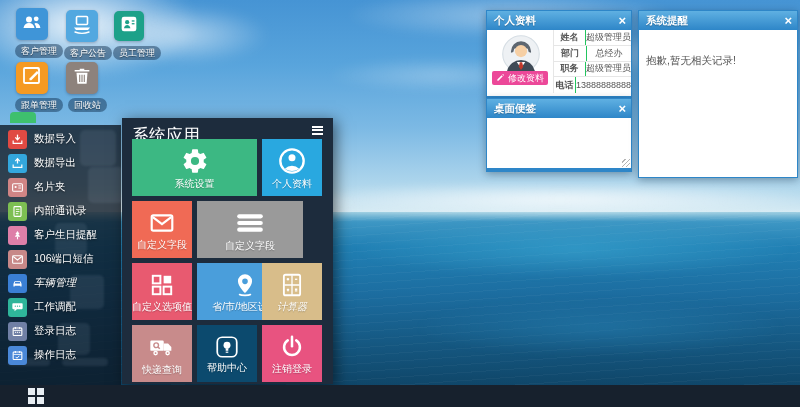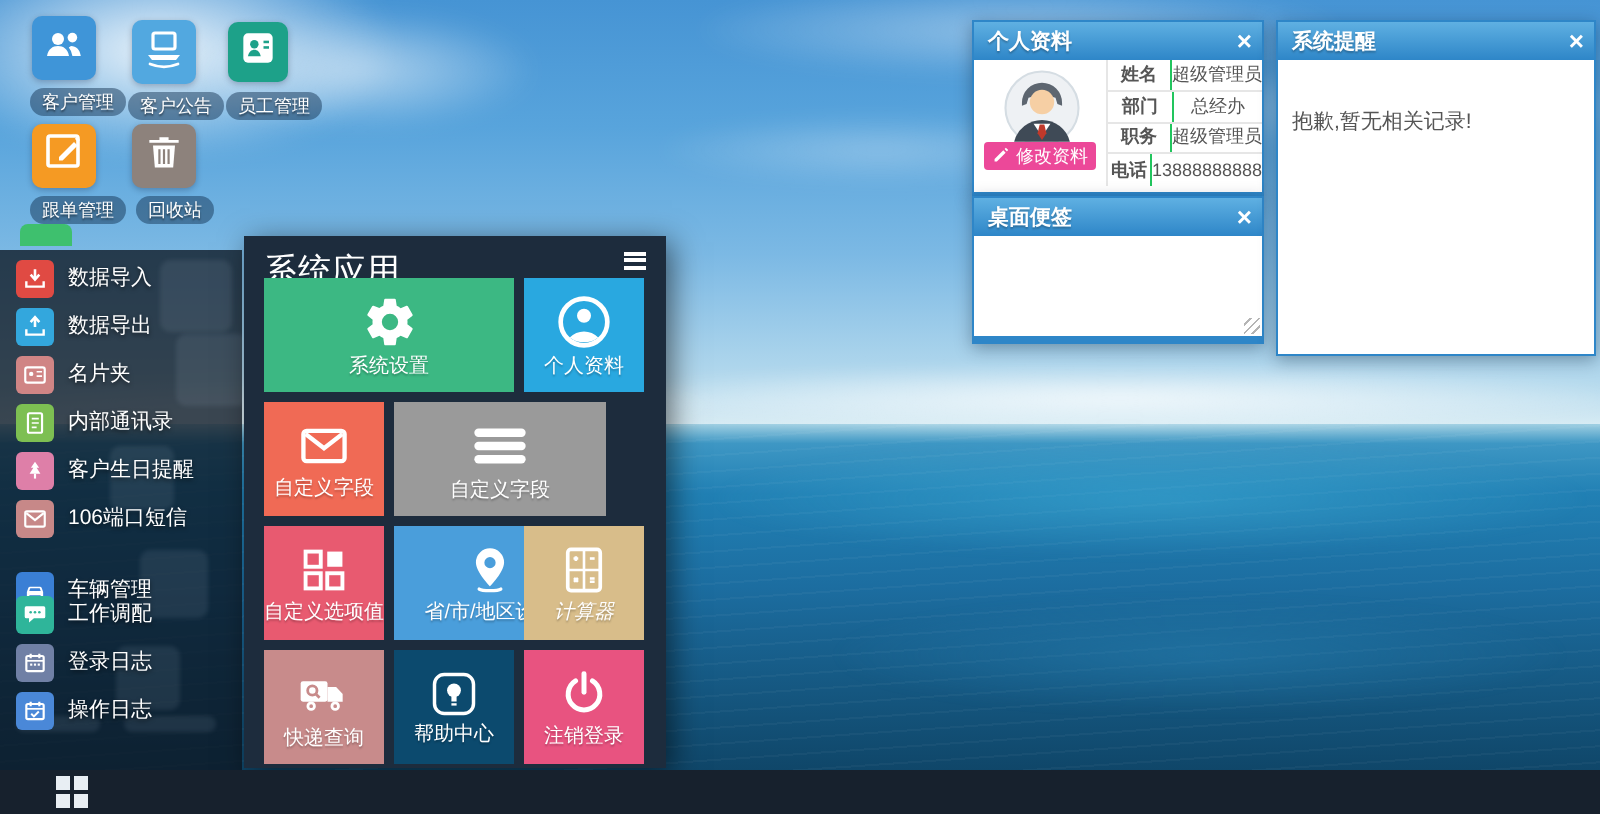--- a/index.html
+++ b/index.html
@@ -217,21 +217,21 @@
 </div>
 <div class="side-item" style="top:248px;">
   <span class="s-icon" style="background: rgb(199, 136, 136);">
     <svg width="13" height="13" viewBox="0 0 24 24">
         <rect x="3" y="5" width="18" height="14" rx="1.5" fill="none" stroke="#fff" stroke-width="2"></rect>
         <path d="M4 6.5 12 13l8-6.5" fill="none" stroke="#fff" stroke-width="2"></path>
       </svg>
   </span>
   <span class="s-label">106端口短信</span>
 </div>
-<div class="side-item" style="top:284px;">
+<div class="side-item" style="top:272px;font-style:italic;">
   <span class="s-icon" style="background: rgb(58, 127, 213);">
     <svg width="13" height="13" viewBox="0 0 24 24">
         <path d="M4.5 13l1.3-3.8A1.8 1.8 0 0 1 7.5 8h9a1.8 1.8 0 0 1 1.7 1.2L19.5 13v4.5h-2.3V16H6.8v1.5H4.5z" fill="#fff"></path>
         <path d="M7.6 9.4h8.8l.9 2.6H6.7z" fill="#3a7fd5"></path>
       </svg>
   </span>
   <span class="s-label">车辆管理</span>
 </div>
 <div class="side-item" style="top:296px;">
   <span class="s-icon" style="background: rgb(47, 181, 154);">

